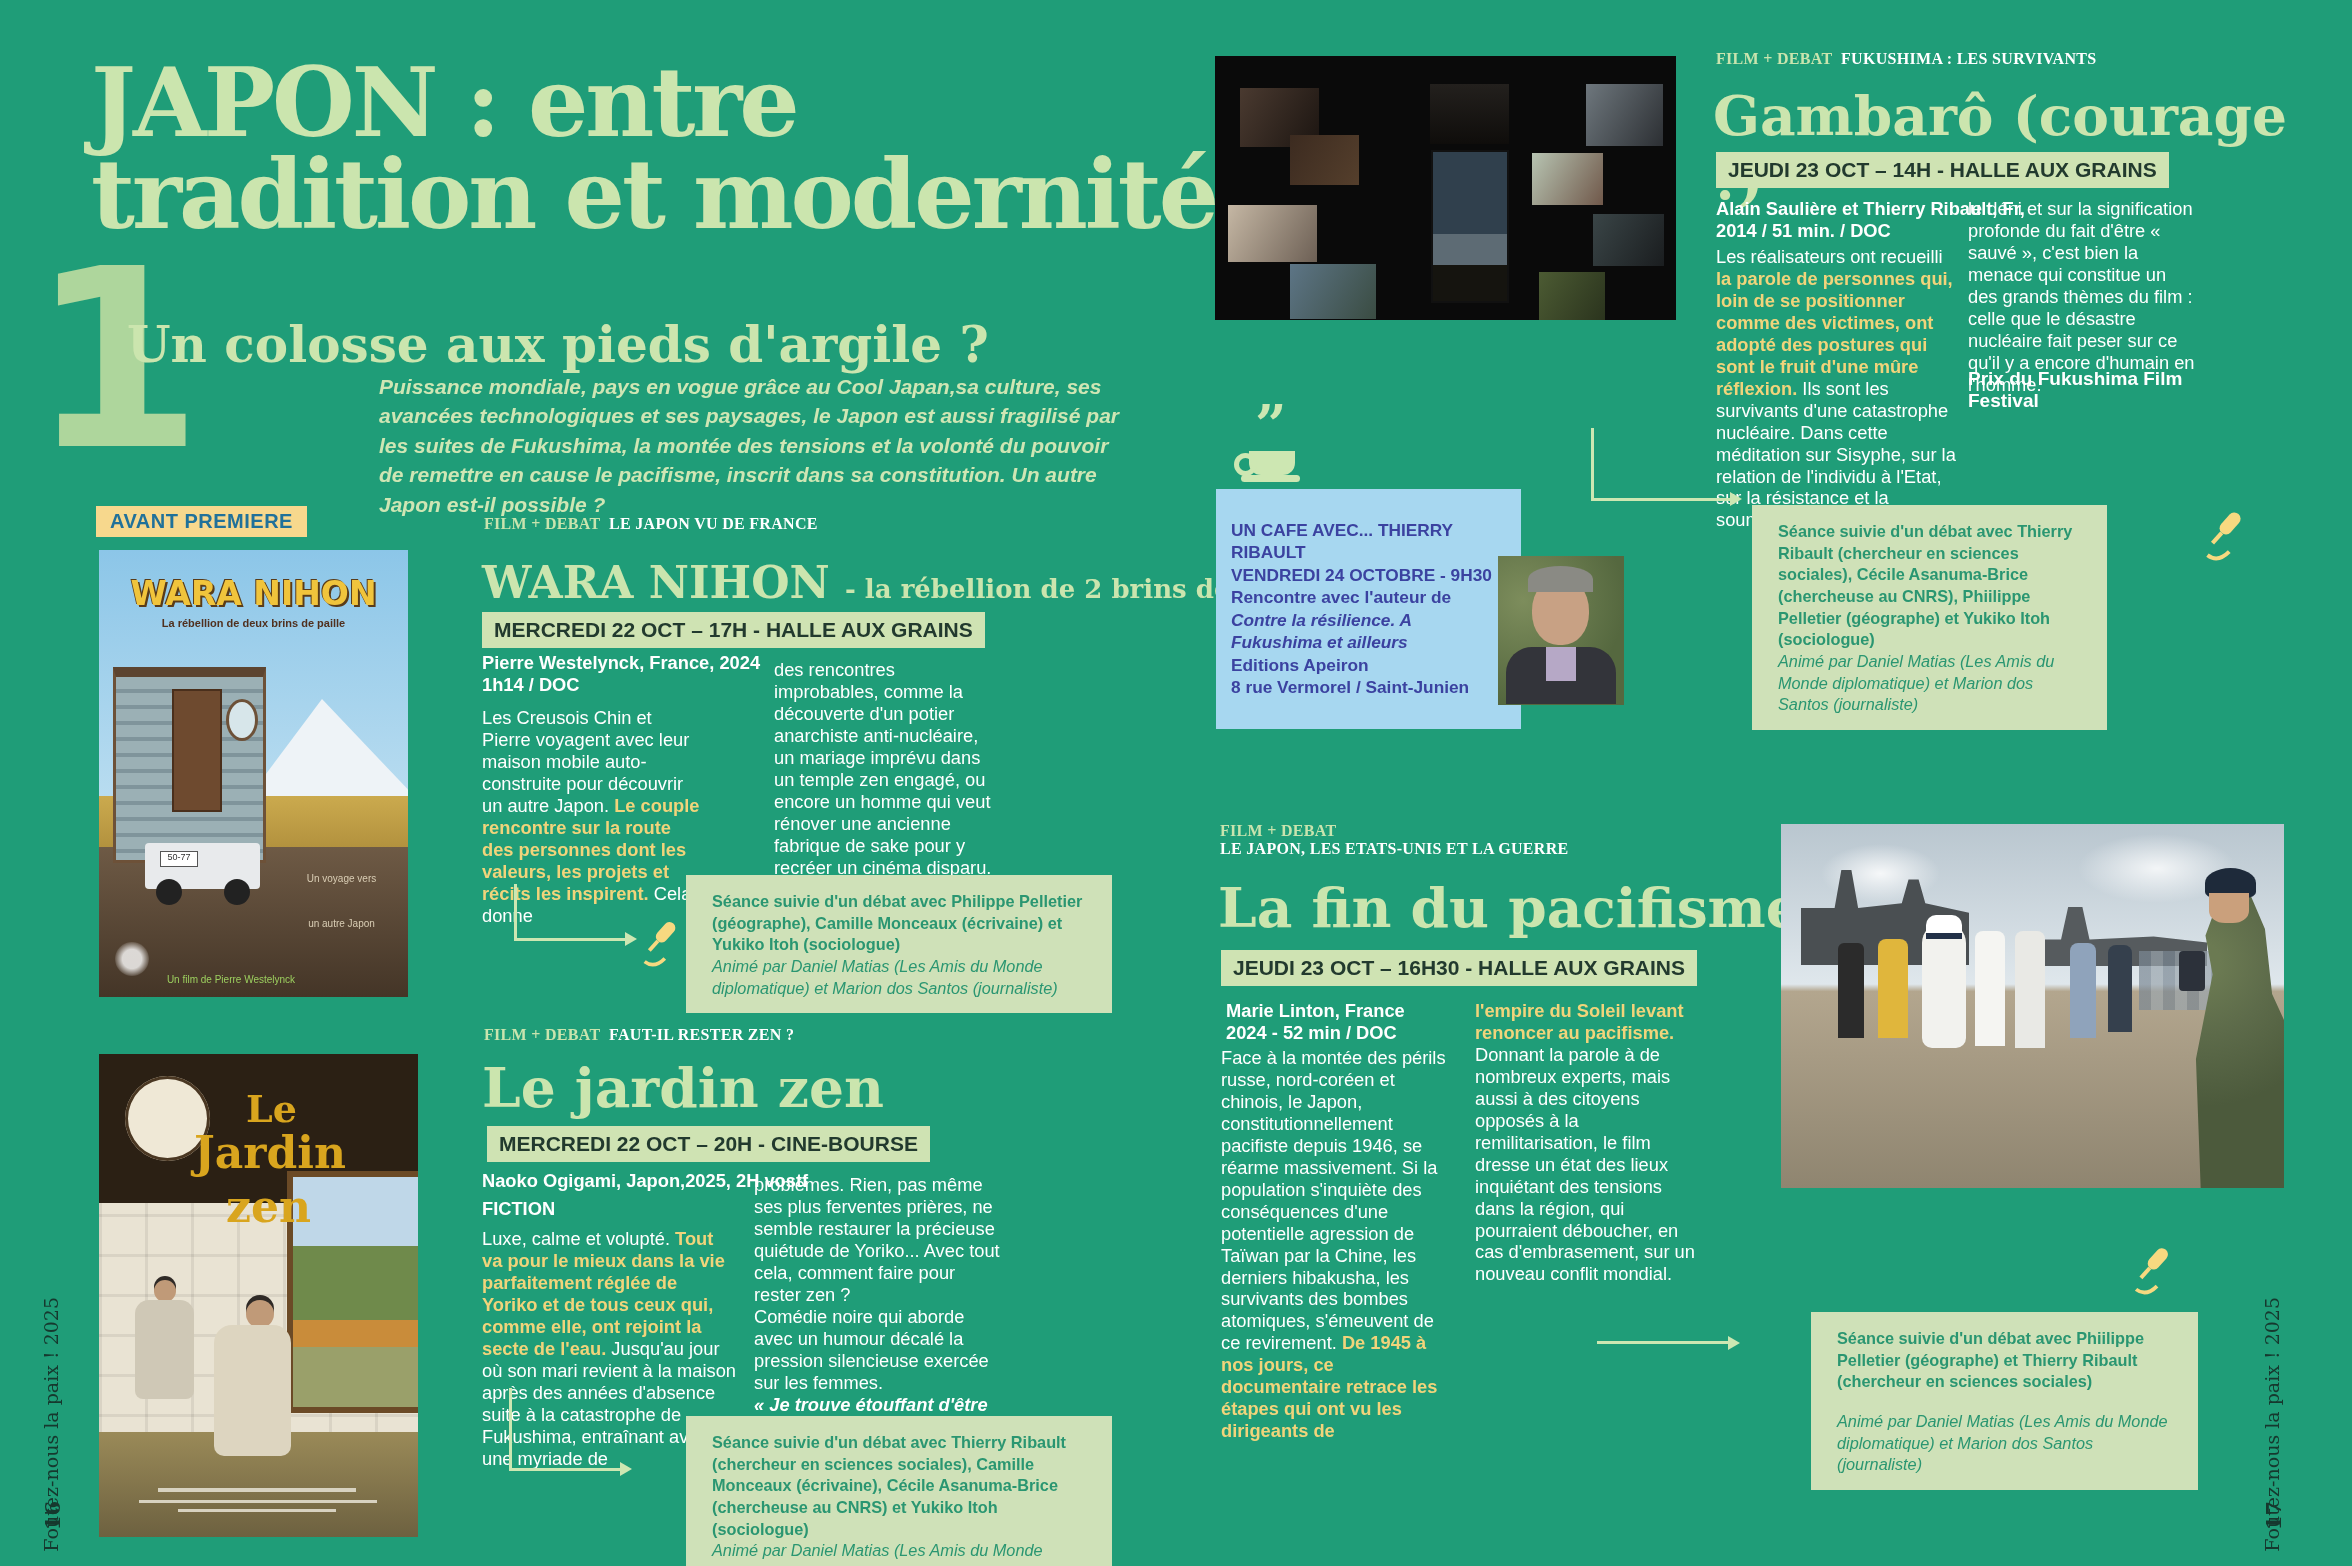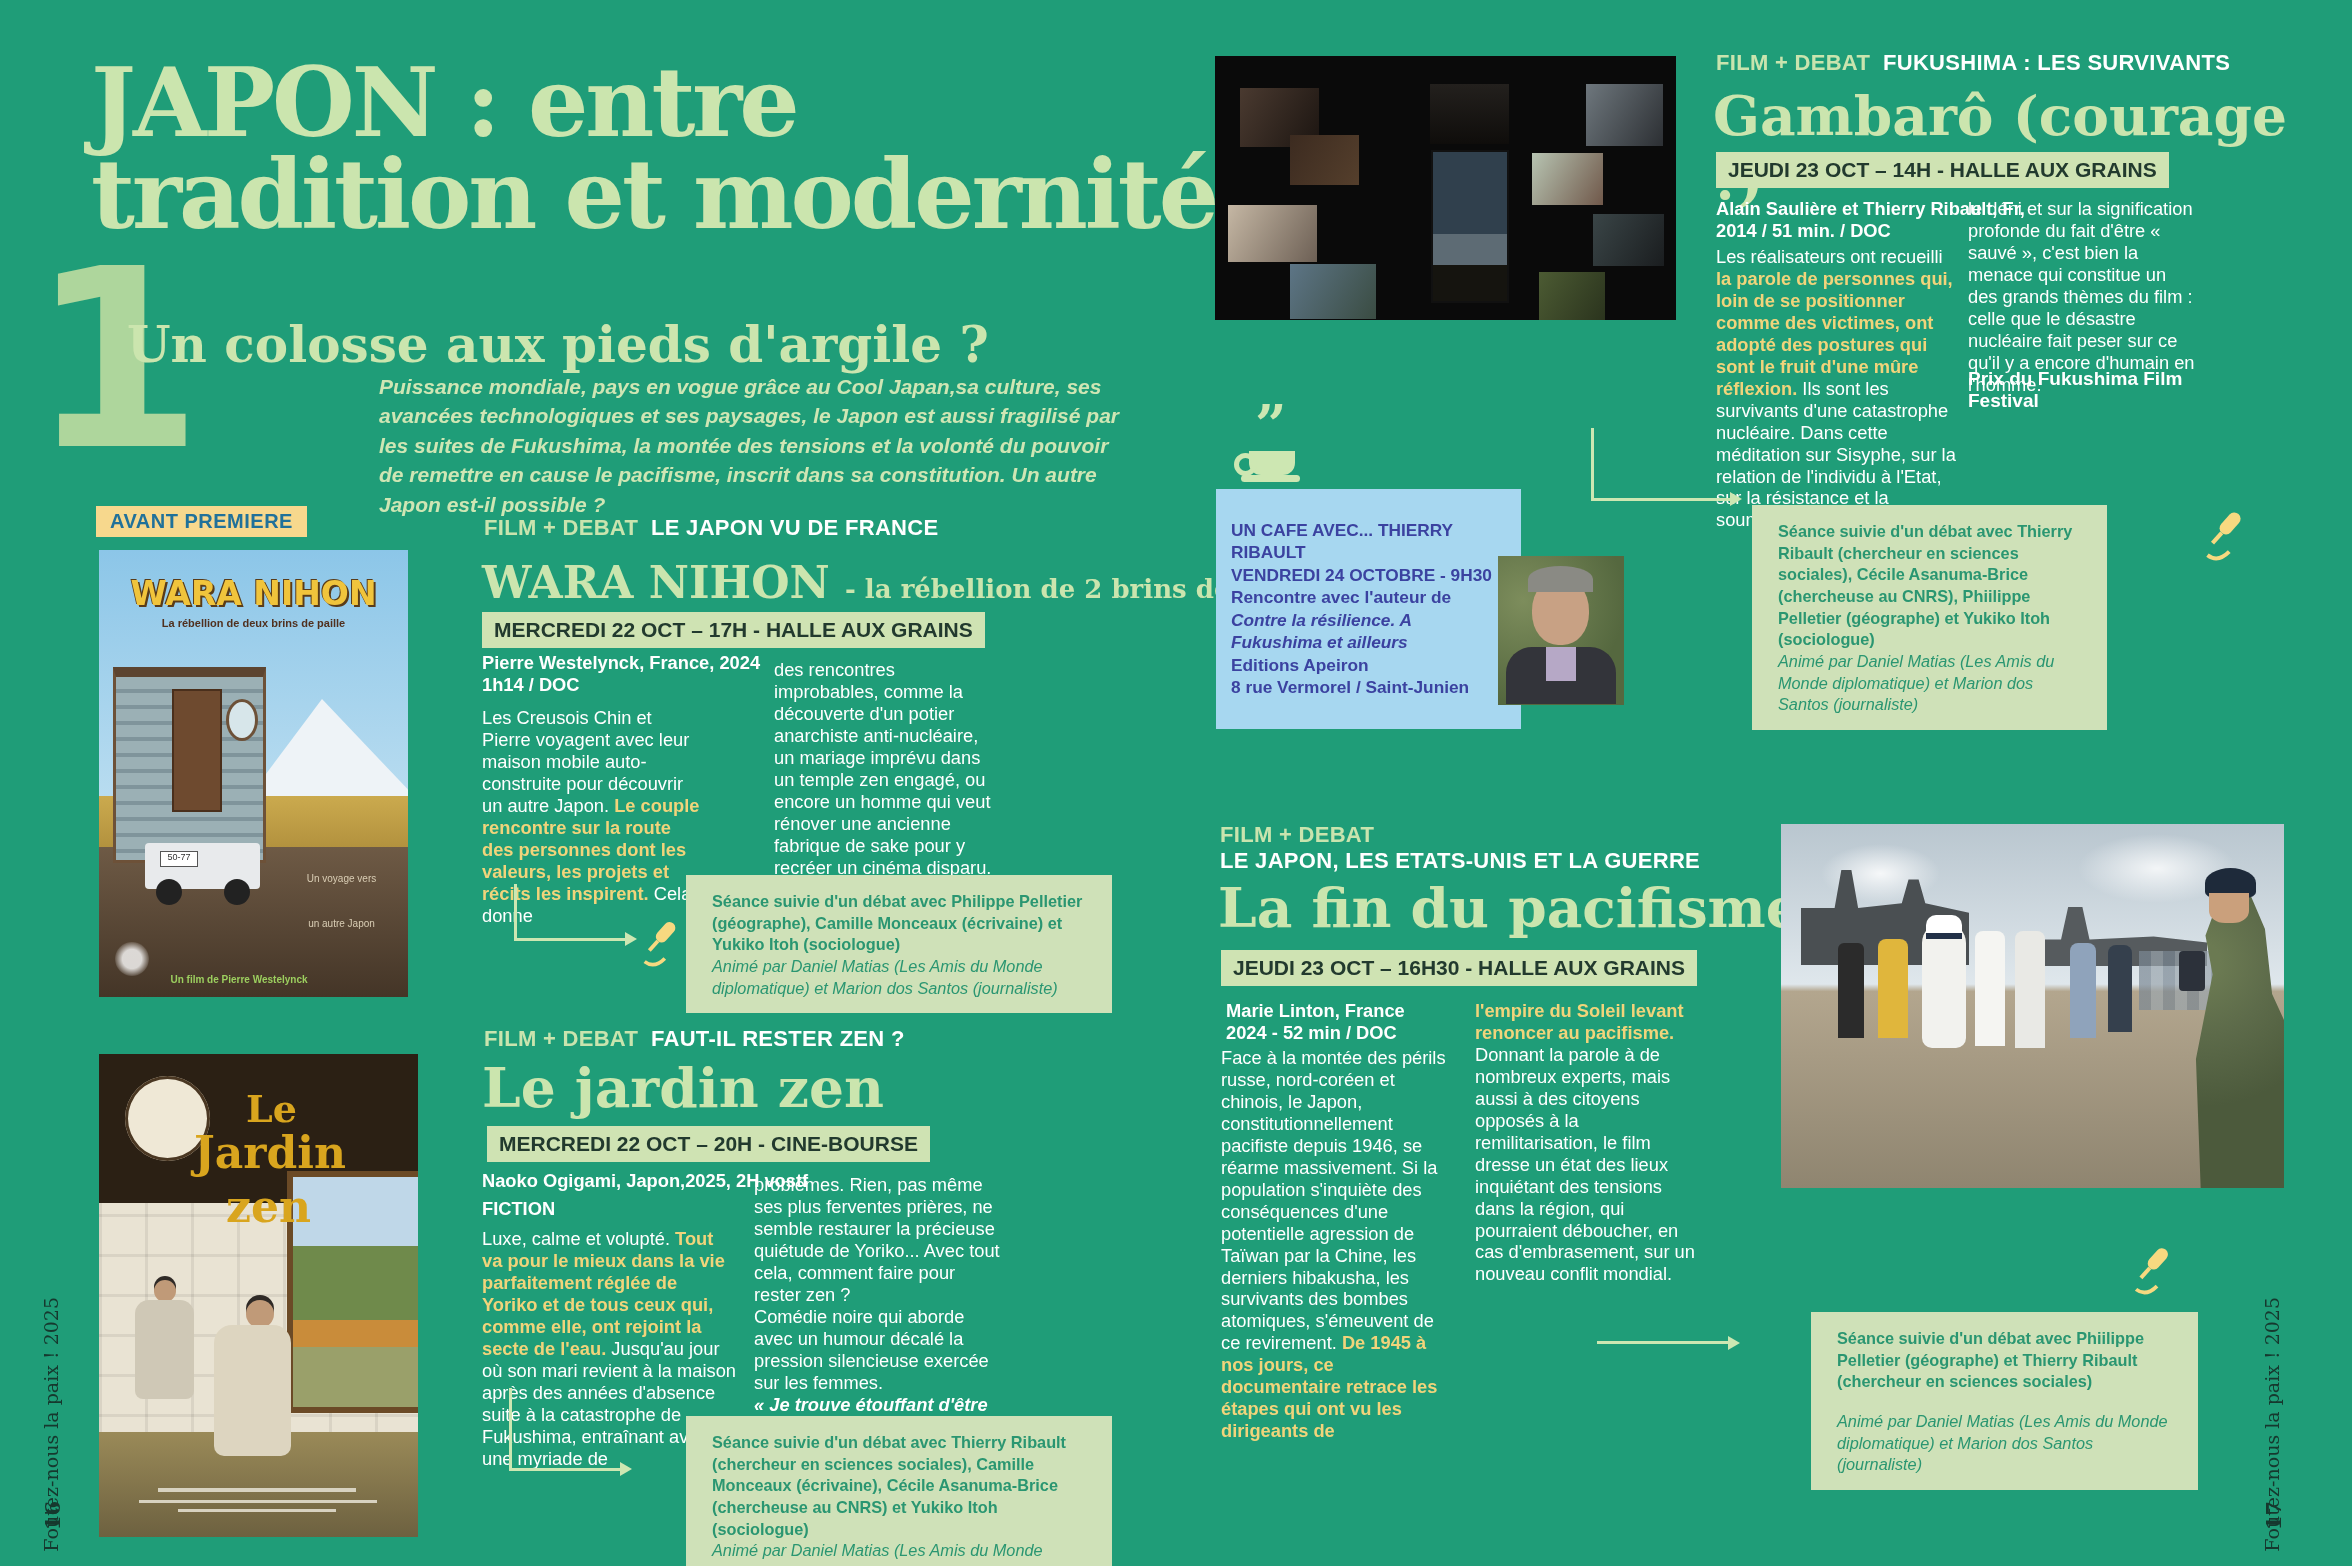--- a/index.html
+++ b/index.html
@@ -5,21 +5,21 @@
   html,body{margin:0;padding:0;}
   .canvas{position:relative;width:2352px;height:1566px;background:#1f9d78;overflow:hidden;
           font-family:"Liberation Sans",sans-serif;}
   .abs{position:absolute;}
   .serif{font-family:"DejaVu Serif",serif;font-weight:bold;color:#cbe5ae;}
   .bigtitle{font-size:95px;line-height:.97;letter-spacing:-3px;}
   .subtitle{font-size:50px;}
   .num1{font-family:"DejaVu Sans",sans-serif;font-weight:bold;font-size:248px;line-height:1;color:#aed69c;}
   .intro{font-size:21px;font-weight:bold;font-style:italic;color:#cfe6b4;line-height:1.4;}
   .badge{background:#f7d88d;color:#20719a;font-weight:bold;font-size:20px;padding:4px 14px;letter-spacing:0.5px;display:inline-block;}
-  .kick{font-weight:bold;font-size:22px;letter-spacing:0.3px;color:#c9e4ae;}
+  .kick{font-weight:bold;font-size:16px;letter-spacing:0.3px;color:#c9e4ae;font-family:Liberation Serif, serif;}
   .kick .topic{color:#ffffff;}
   .ftitle{font-size:44px;}
   .ftitle .sfx{font-size:26px;}
   .ftitle-lg{font-size:55px;}
   .datebar{background:#cfe3b3;color:#223a2e;font-weight:bold;font-size:21px;padding:6px 12px;display:inline-block;white-space:nowrap;}
   .credits{color:#ffffff;font-weight:bold;font-size:18.3px;line-height:1.2;}
   .body{color:#ffffff;font-size:18.3px;line-height:1.2;white-space:pre-line;}
   .hl{color:#f1d47b;font-weight:bold;}
   .quote{font-weight:bold;font-style:italic;}
   .prize{color:#ffffff;font-weight:bold;font-size:19px;}
@@ -60,21 +60,21 @@
     <div class="tile" style="left:46px;top:293px;width:115px;height:46px;background:#e8eaec;border-radius:4px;"></div>
     <div class="tile" style="left:57px;top:329px;width:26px;height:26px;background:#222;border-radius:50%;"></div>
     <div class="tile" style="left:125px;top:329px;width:26px;height:26px;background:#222;border-radius:50%;"></div>
     <div class="tile" style="left:61px;top:301px;width:36px;height:14px;background:#fff;border:1px solid #555;font-size:9px;color:#333;text-align:center;">50-77</div>
     <div class="tile" style="left:0;top:24px;width:309px;text-align:center;font-family:'DejaVu Sans',sans-serif;font-weight:bold;font-size:33px;color:#f0c43c;text-shadow:2px 2px 0 #5a3c18,-1px -1px 0 #5a3c18;">WARA NIHON</div>
     <div class="tile" style="left:0;top:67px;width:309px;text-align:center;font-size:11px;font-weight:bold;color:#50301f;">La rébellion de deux brins de paille</div>
     <div class="tile" style="left:188px;top:323px;width:109px;text-align:center;font-size:10px;color:#d9cdb4;">
       <div>Un voyage vers</div>
       <div style="margin-top:34px;">un autre Japon</div>
     </div>
-    <div class="tile" style="left:8px;top:424px;width:264px;text-align:center;font-size:10px;font-weight:bold;color:#9ccf5f;">Un film de Pierre Westelynck</div>
+    <div class="tile" style="left:0;top:424px;width:264px;text-align:center;font-size:10px;font-weight:normal;color:#9ccf5f;">Un film de Pierre Westelynck</div>
     <div class="tile" style="left:16px;top:392px;width:34px;height:34px;background:radial-gradient(#ffffffcc 40%,#ffffff22 70%);border-radius:50%;"></div>
   </div>
 
   <div class="abs kick" style="left:484px;top:515px;">
     <span>FILM + DEBAT</span>&nbsp;
     <span class="topic">LE JAPON VU DE FRANCE</span>
   </div>
   <div class="abs serif ftitle" style="left:482px;top:557px;">
     <span>WARA NIHON</span>
     <span class="sfx">- la rébellion de 2 brins de paille</span>

